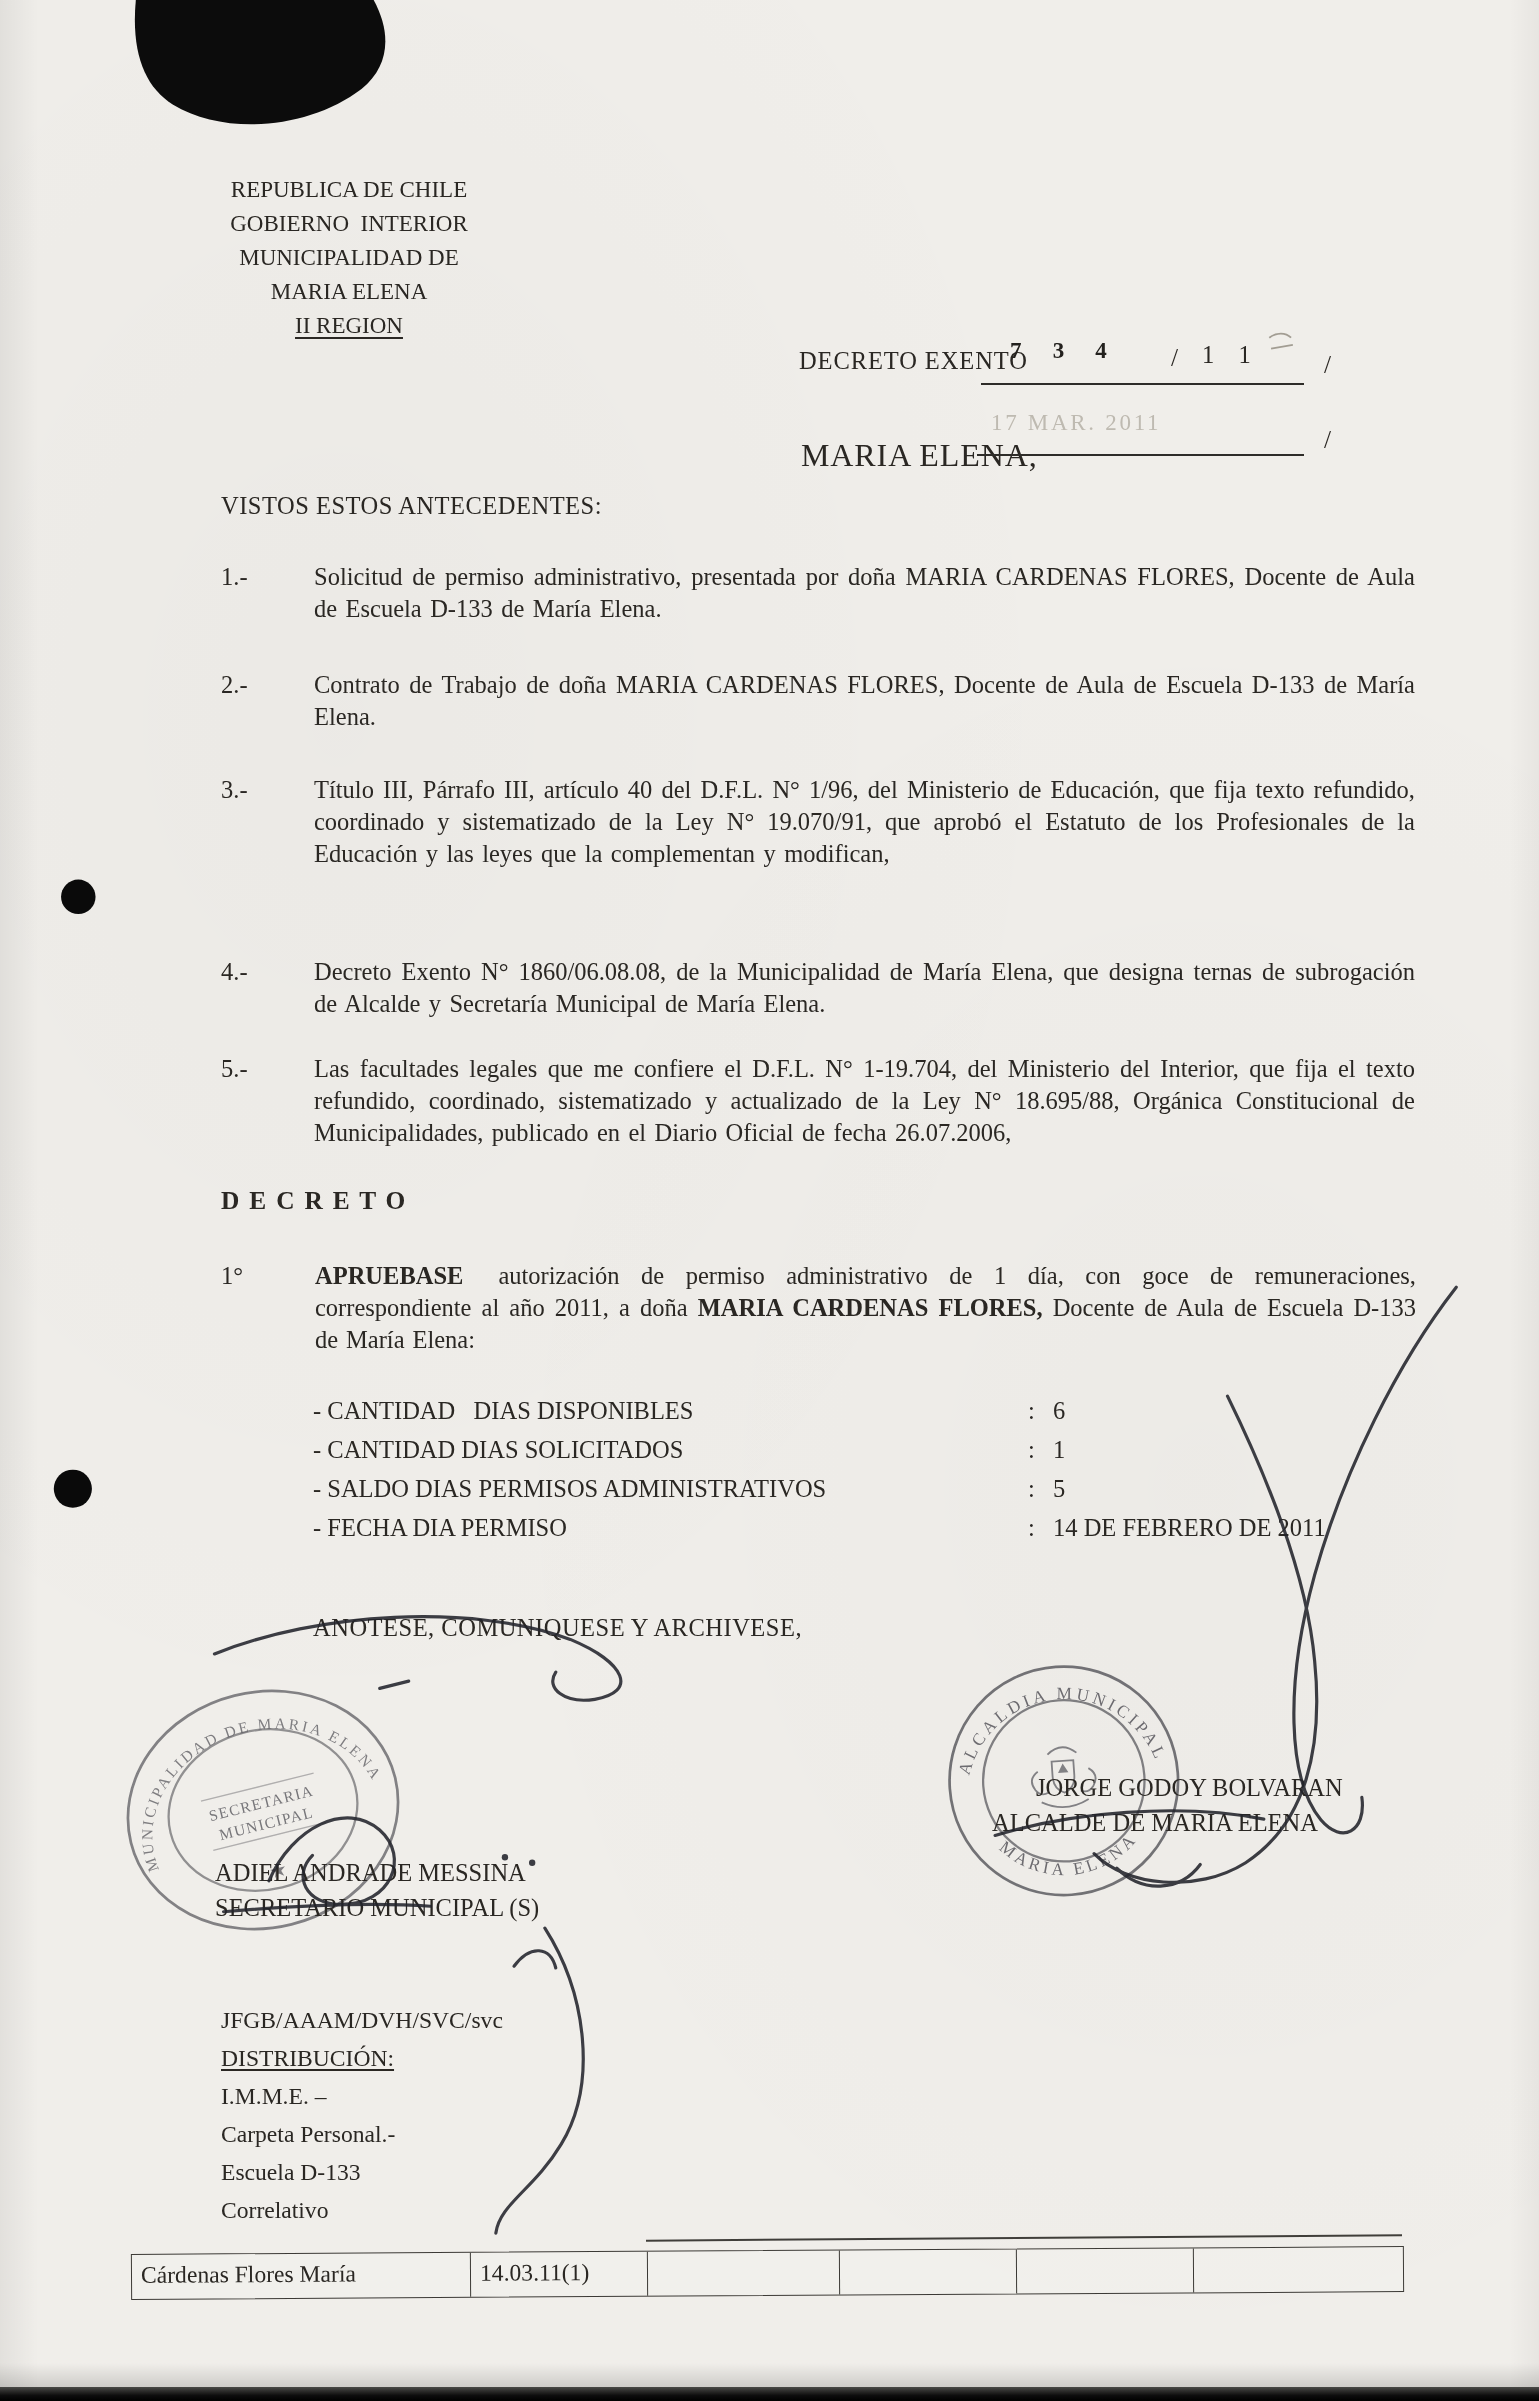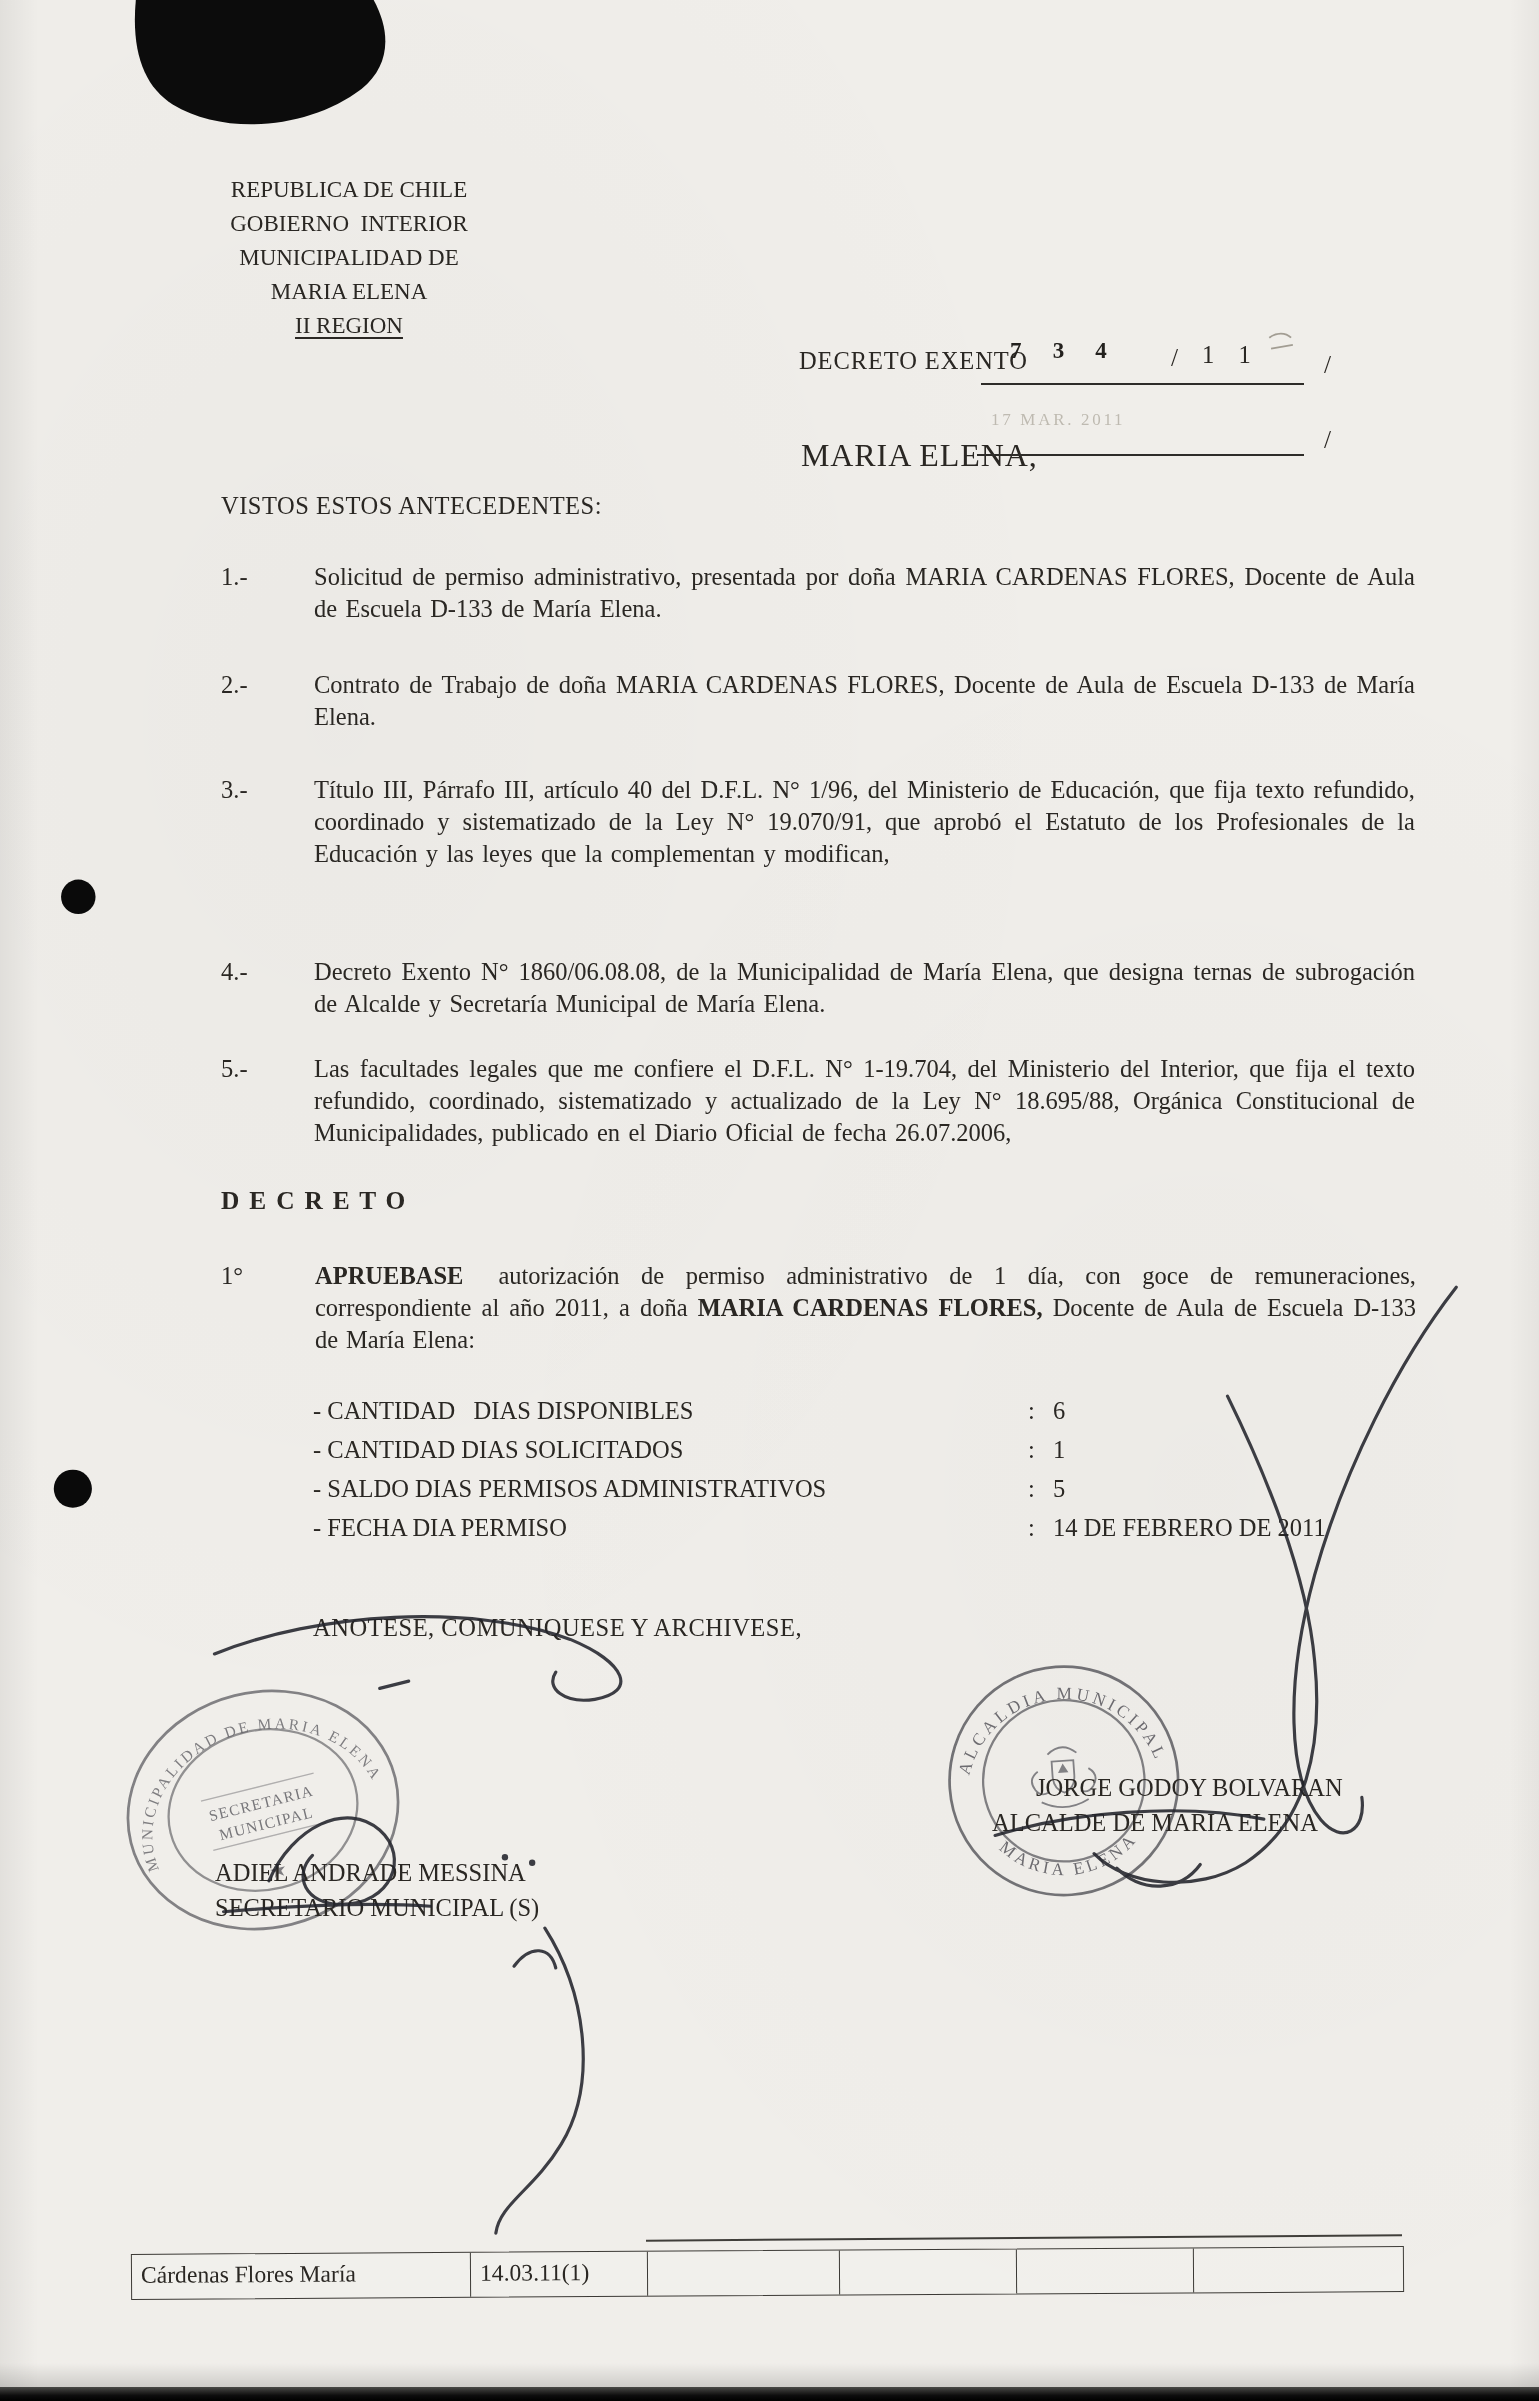--- a/index.html
+++ b/index.html
@@ -25,21 +25,21 @@
   .letterhead{left:182px;top:173px;width:334px;text-align:center;font-size:23px;line-height:34px;}
   .letterhead div{white-space:pre;}
   .lh-underline{text-decoration:underline;text-underline-offset:3.6px;}
   .decree-label{left:799px;top:347px;font-size:24.5px;letter-spacing:0.9px;}
   .decree-number{left:1010px;top:338px;font-size:23px;font-weight:600;letter-spacing:12.7px;color:#23211e;}
   .decree-sep{left:1171px;top:343px;font-size:25.4px;}
   .decree-suffix{left:1202px;top:341px;font-size:24.5px;font-weight:500;letter-spacing:9px;}
   .hrule{height:1.8px;background:#2e2c29;}
   .trail-slash{font-size:25.4px;}
   .place-label{left:801px;top:437px;font-size:32px;letter-spacing:0.9px;}
-  .date-stamp{left:991px;top:410px;font-size:17px;letter-spacing:2.7px;color:#aea99e;opacity:.75;}
+  .date-stamp{left:991px;top:410px;font-size:23px;letter-spacing:2.7px;color:#aea99e;opacity:.75;}
   .vistos{left:221px;top:490px;font-size:24.5px;letter-spacing:0.5px;}
   .ante{left:221px;width:1198px;}
   .ante .num{position:absolute;left:0;top:0;}
   .ante .txt{margin-left:93px;width:1101px;text-align:justify;word-spacing:2.3px;}
   .decreto-heading{left:221px;top:1186px;font-size:25.4px;font-weight:bold;letter-spacing:1.8px;}
   .res-num{position:absolute;left:0;top:0;}
   .res-txt{margin-left:94px;width:1101px;text-align:justify;word-spacing:1.8px;}
   .res-bold{font-weight:bold;margin-right:35px;}
   .res-name{font-weight:bold;}
   .details{left:313px;top:1395px;}
@@ -185,20 +185,28 @@
         <path d="M 124 164 q 26 14 52 0"></path>
       </g>
     </svg>
   </div>
 
   <div class="abs sig-name" style="left:215px;top:1859px;">ADIEL ANDRADE MESSINA</div>
   <div class="abs sig-name" style="left:215px;top:1894px;">SECRETARIO MUNICIPAL (S)</div>
   <div class="abs sig-name" style="left:1036px;top:1774px;">JORGE GODOY BOLVARAN</div>
   <div class="abs sig-name" style="left:992px;top:1809px;">ALCALDE DE MARIA ELENA</div>
 
+  <div class="abs footer-block">
+    <div>JFGB/AAAM/DVH/SVC/svc</div>
+    <div class="dist-label">DISTRIBUCIÓN:</div>
+    <div>I.M.M.E. –</div>
+    <div>Carpeta Personal.-</div>
+    <div>Escuela D-133</div>
+    <div>Correlativo</div>
+  </div>
 
   <div class="abs table-artifact"></div>
   <div class="abs routing-table">
     <div class="cell" style="width:339px;">Cárdenas Flores María</div>
     <div class="cell" style="width:177px;">14.03.11(1)</div>
     <div class="cell" style="width:192px;"></div>
     <div class="cell" style="width:177px;"></div>
     <div class="cell" style="width:177px;"></div>
     <div class="cell" style="width:205px;"></div>
   </div>

